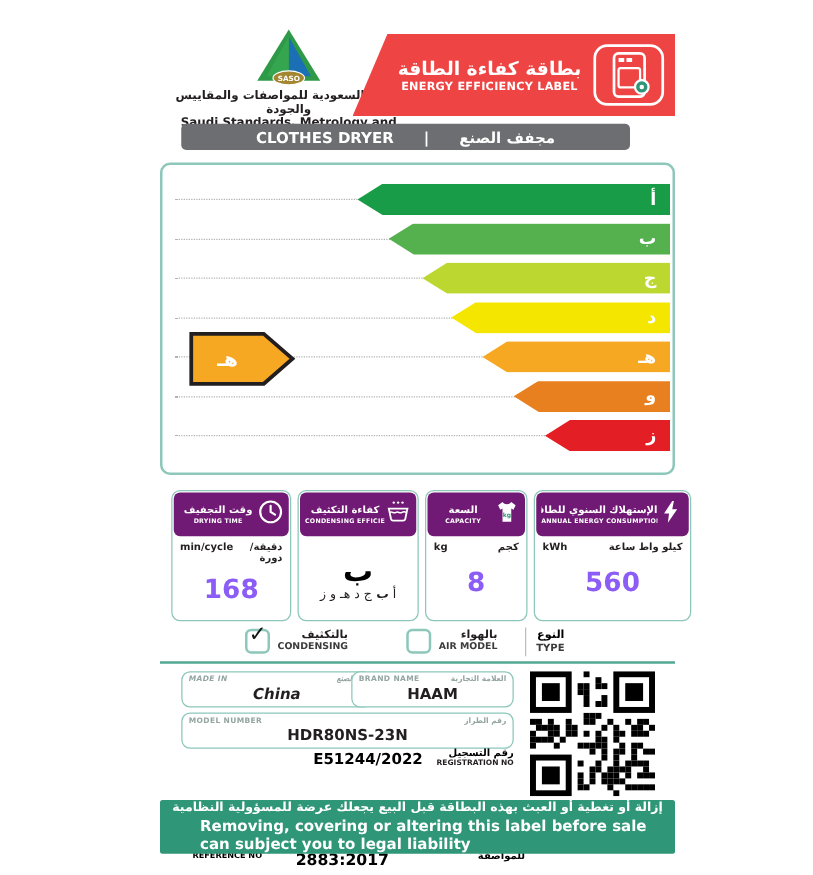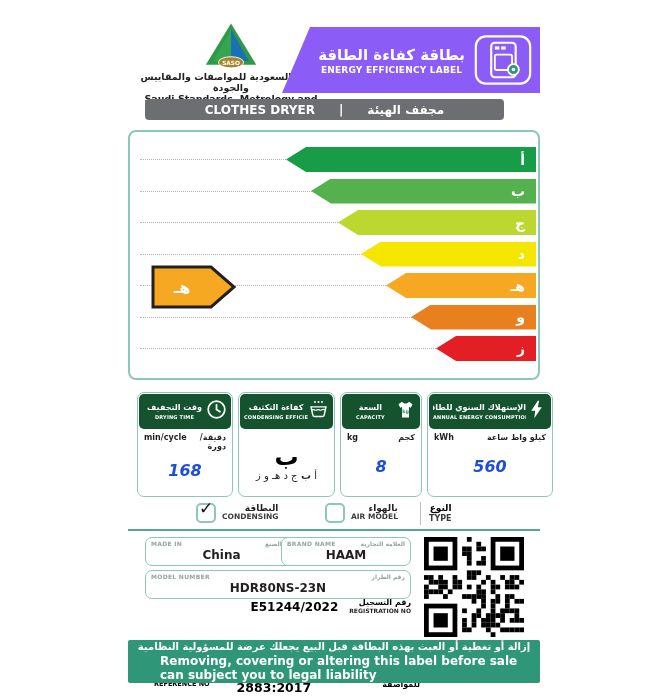--- a/index.html
+++ b/index.html
@@ -3,21 +3,21 @@
 <meta charset="utf-8">
 <style>
   html,body{margin:0;padding:0;background:#fff;}
   #canvas{position:relative;width:650px;height:700px;background:#fff;overflow:hidden;
           font-family:"DejaVu Sans",sans-serif;}
   
   .saso-block{position:absolute;left:133px;top:22px;width:196px;text-align:center;}
   .saso-logo svg{width:56px;height:48px;display:block;margin:0 auto;}
   .org-ar{font-size:9.5px;font-weight:bold;color:#231f20;margin-top:1px;}
   .org-en{font-size:9.5px;font-weight:bold;color:#231f20;}
-  .green-header{position:absolute;left:282px;top:27px;width:258px;height:66px;background:#8b5cf6;
+  .green-header{position:absolute;left:282px;top:27px;width:258px;height:66px;background:#ef4444;
     clip-path:polygon(28px 0,100% 0,100% 100%,0 100%);
     display:flex;align-items:center;justify-content:flex-end;gap:9px;padding-right:8px;box-sizing:border-box;}
   .gh-titles{text-align:center;color:#fff;}
   .gh-ar{font-size:15px;font-weight:bold;}
   .gh-en{font-size:9px;font-weight:bold;letter-spacing:.2px;margin-top:1px;}
   .dryer-icon svg{width:58px;height:52px;display:block;}
   .product-bar{position:absolute;left:145px;top:99px;width:359px;height:21px;background:#6D6E71;
     border-radius:4px;color:#fff;display:flex;align-items:center;justify-content:center;gap:24px;
     font-weight:bold;font-size:12px;}
   
@@ -28,49 +28,49 @@
   .grade-arrow{position:absolute;right:0;top:0;height:25px;
     clip-path:polygon(0 50%,20px 0,100% 0,100% 100%,20px 100%);
     display:flex;align-items:center;justify-content:flex-end;padding-right:11px;box-sizing:border-box;
     color:#fff;font-weight:bold;font-size:14px;}
   .indicator{position:absolute;left:20px;top:132px;width:88px;height:46px;}
   
   .metrics-row{position:absolute;left:137px;top:392px;height:105px;display:flex;gap:5px;}
   .metric{border:1.5px solid #8CC7B9;border-radius:7px;background:#fff;box-sizing:border-box;
     display:flex;flex-direction:column;}
   .m1{width:96px}.m2{width:97px}.m3{width:82px}.m4{width:126px}
-  .metric-header{background:#14532d;border-radius:5px;margin:1px;height:35px;display:flex;
+  .metric-header{background:#701a75;border-radius:5px;margin:1px;height:35px;display:flex;
     align-items:center;justify-content:space-between;padding:0 4px;color:#fff;}
   .mh-titles{flex:1;text-align:center;overflow:hidden;}
   .mh-ar{font-size:8px;font-weight:bold;white-space:nowrap;}
   .mh-en{font-size:5px;font-weight:bold;white-space:nowrap;letter-spacing:.2px;margin-top:2px;}
   .mh-icon svg{width:21px;height:21px;flex:0 0 auto;}
   .unit-row{display:flex;justify-content:space-between;padding:3px 6px 0;font-size:8px;font-weight:bold;color:#231f20;}
   .metric-value{flex:1;display:flex;align-items:center;justify-content:center;
-    font-size:16px;font-weight:bold;color:#1d4ed8;padding-bottom:6px;font-style:italic;}
+    font-size:21px;font-weight:bold;color:#8b5cf6;padding-bottom:6px;}
   .cond-body{flex:1;display:flex;flex-direction:column;align-items:center;justify-content:center;gap:1px;}
   .cond-grade{font-size:24px;font-weight:bold;line-height:1;}
   .cond-scale{font-size:10px;direction:rtl;letter-spacing:1px;color:#231f20;}
   .cond-scale .hl{font-weight:bold;}
   
   .opt{position:absolute;top:503px;display:flex;align-items:flex-start;gap:6px;}
   .opt-cond{left:196px;} .opt-air{left:325px;}
   .cbx{width:16px;height:16px;border:2px solid #8CC7B9;border-radius:5px;background:#fff;position:relative;flex:0 0 auto;}
   .cbx .mark{position:absolute;left:1px;top:-7px;font-size:17px;font-weight:bold;color:#111;}
   .opt-lbls{line-height:1.15;}
   .opt-ar{font-size:9px;font-weight:bold;color:#231f20;}
   .opt-en{font-size:7.5px;font-weight:bold;color:#3b3b3b;}
   .type-divider{position:absolute;left:420px;top:502px;width:1px;height:23px;background:#bdbdbd;}
   .type-label{position:absolute;left:429px;top:503px;line-height:1.2;}
   .type-ar{font-size:9px;font-weight:bold;}
   .type-en{font-size:8px;font-weight:bold;color:#3b3b3b;}
   .hr-teal{position:absolute;left:128px;top:529px;width:412px;height:2px;background:#52A893;}
   
   .dbox{position:absolute;border:1.5px solid #8CC7B9;border-radius:7px;box-sizing:border-box;background:#fff;}
-  .db-made{left:145px;top:537px;width:153px;height:29px;}
+  .db-made{left:145px;top:537px;width:153px;height:29px;font-style:italic;}
   .db-brand{left:281px;top:537px;width:130px;height:29px;}
   .db-model{left:145px;top:570px;width:266px;height:29px;}
   .dbox .lbl-en{position:absolute;top:2px;left:5px;font-size:6px;font-weight:bold;color:#93a5a0;letter-spacing:.3px;}
   .dbox .lbl-ar{position:absolute;top:2px;right:5px;font-size:6px;font-weight:bold;color:#93a5a0;}
   .dbox .val{position:absolute;left:0;right:0;top:10px;text-align:center;font-size:12px;font-weight:bold;color:#231f20;}
   .reg-row{position:absolute;left:145px;top:599px;width:266px;display:flex;justify-content:flex-end;
     align-items:center;gap:11px;}
   .reg-value{font-size:12px;font-weight:bold;}
   .reg-lbls{text-align:right;line-height:1.1;}
   .reg-ar{font-size:8px;font-weight:bold;}
@@ -121,21 +121,21 @@
         <rect x="23" y="22" width="19" height="17" rx="2" fill="none" stroke="#fff" stroke-width="2"></rect>
         <circle cx="43.5" cy="38.5" r="6" fill="#2F9677" stroke="#fff" stroke-width="2"></circle>
         <circle cx="43.5" cy="38.5" r="2" fill="#fff"></circle>
       </svg>
     </div>
   </div>
 
   <div class="product-bar">
     <span>CLOTHES DRYER</span>
     <span>|</span>
-    <span dir="rtl">مجفف الهيئة</span>
+    <span dir="rtl">مجفف الصنع</span>
   </div>
 
   <div class="scale-box">
       <div class="scale-row" style="top: 204px;">
         <div class="dotline"></div>
         <div class="grade-arrow" style="width: 100px; background: rgb(227, 30, 36);">
           <span>ز</span>
         </div>
       </div>
       <div class="scale-row" style="top: 172.5px;">
@@ -262,21 +262,21 @@
       </div>
       <div class="metric-value">560</div>
     </div>
   </div>
 
   <div class="opt opt-cond">
     <span class="cbx">
       <span class="mark">✓</span>
     </span>
     <span class="opt-lbls">
-      <div class="opt-ar" dir="rtl">البطاقة</div>
+      <div class="opt-ar" dir="rtl">بالتكثيف</div>
       <div class="opt-en">CONDENSING</div>
     </span>
   </div>
   <div class="opt opt-air">
     <span class="cbx">
       <span class="mark"></span>
     </span>
     <span class="opt-lbls">
       <div class="opt-ar" dir="rtl">بالهواء</div>
       <div class="opt-en">AIR MODEL</div>

